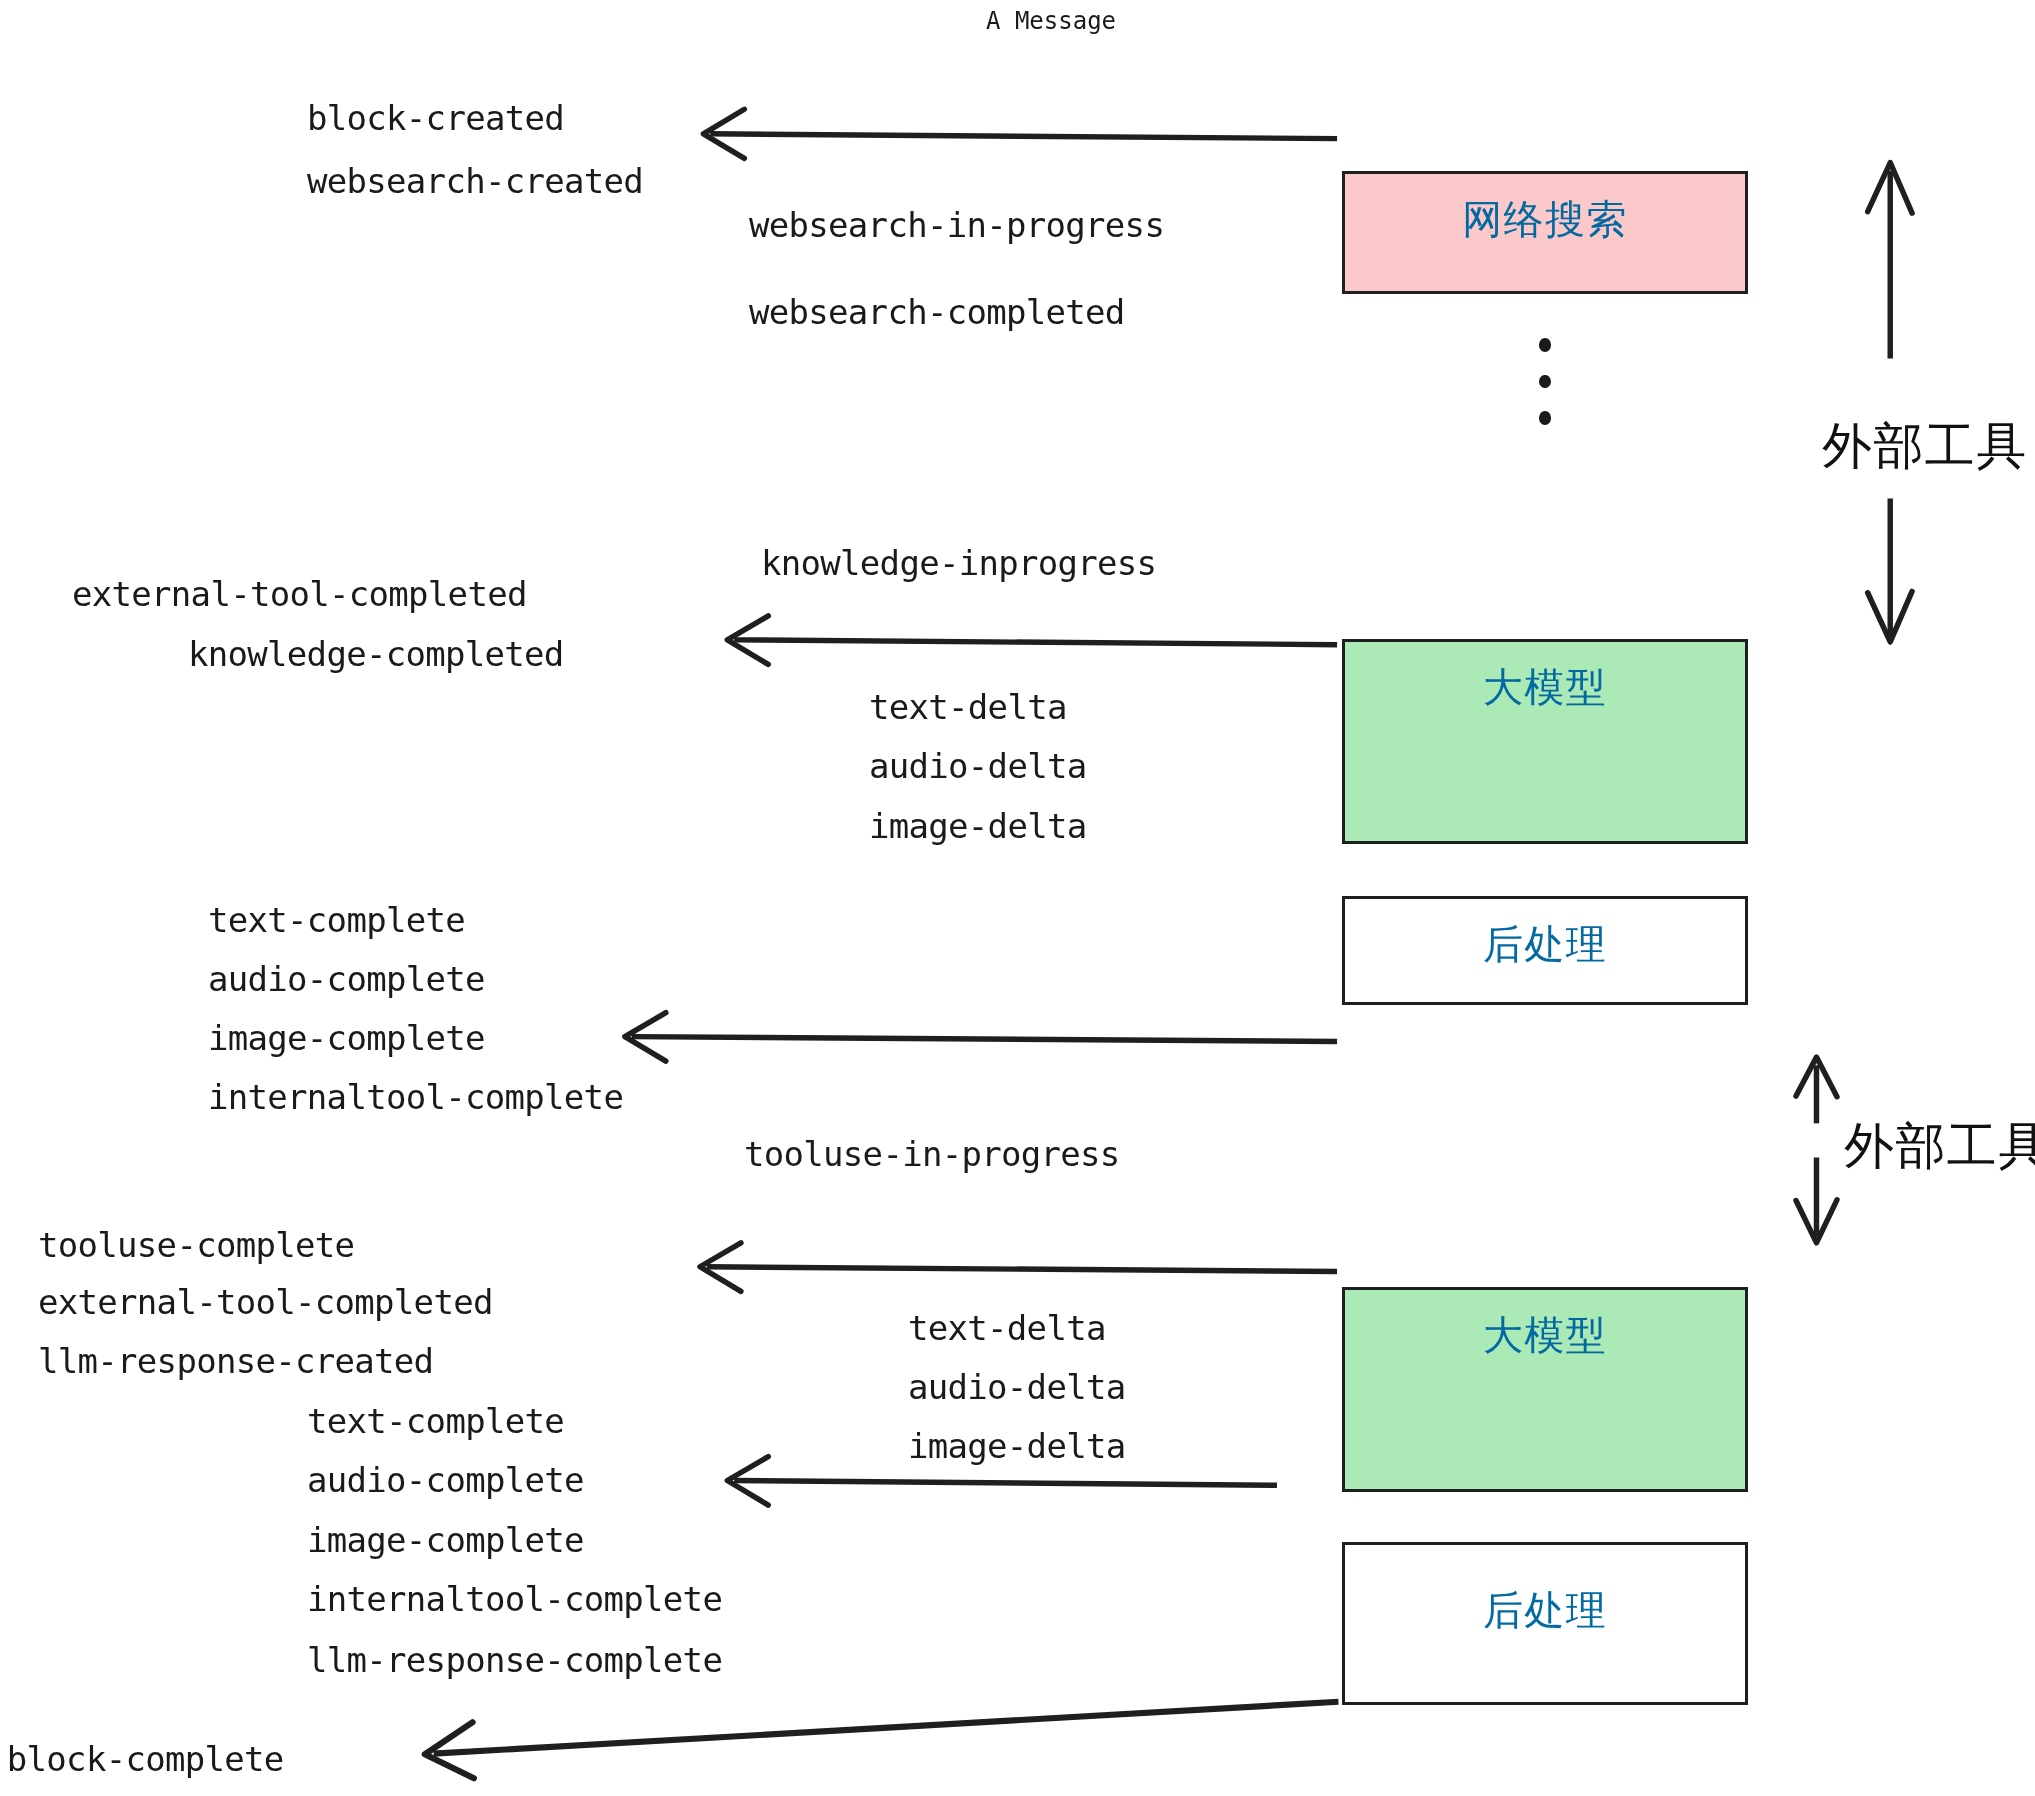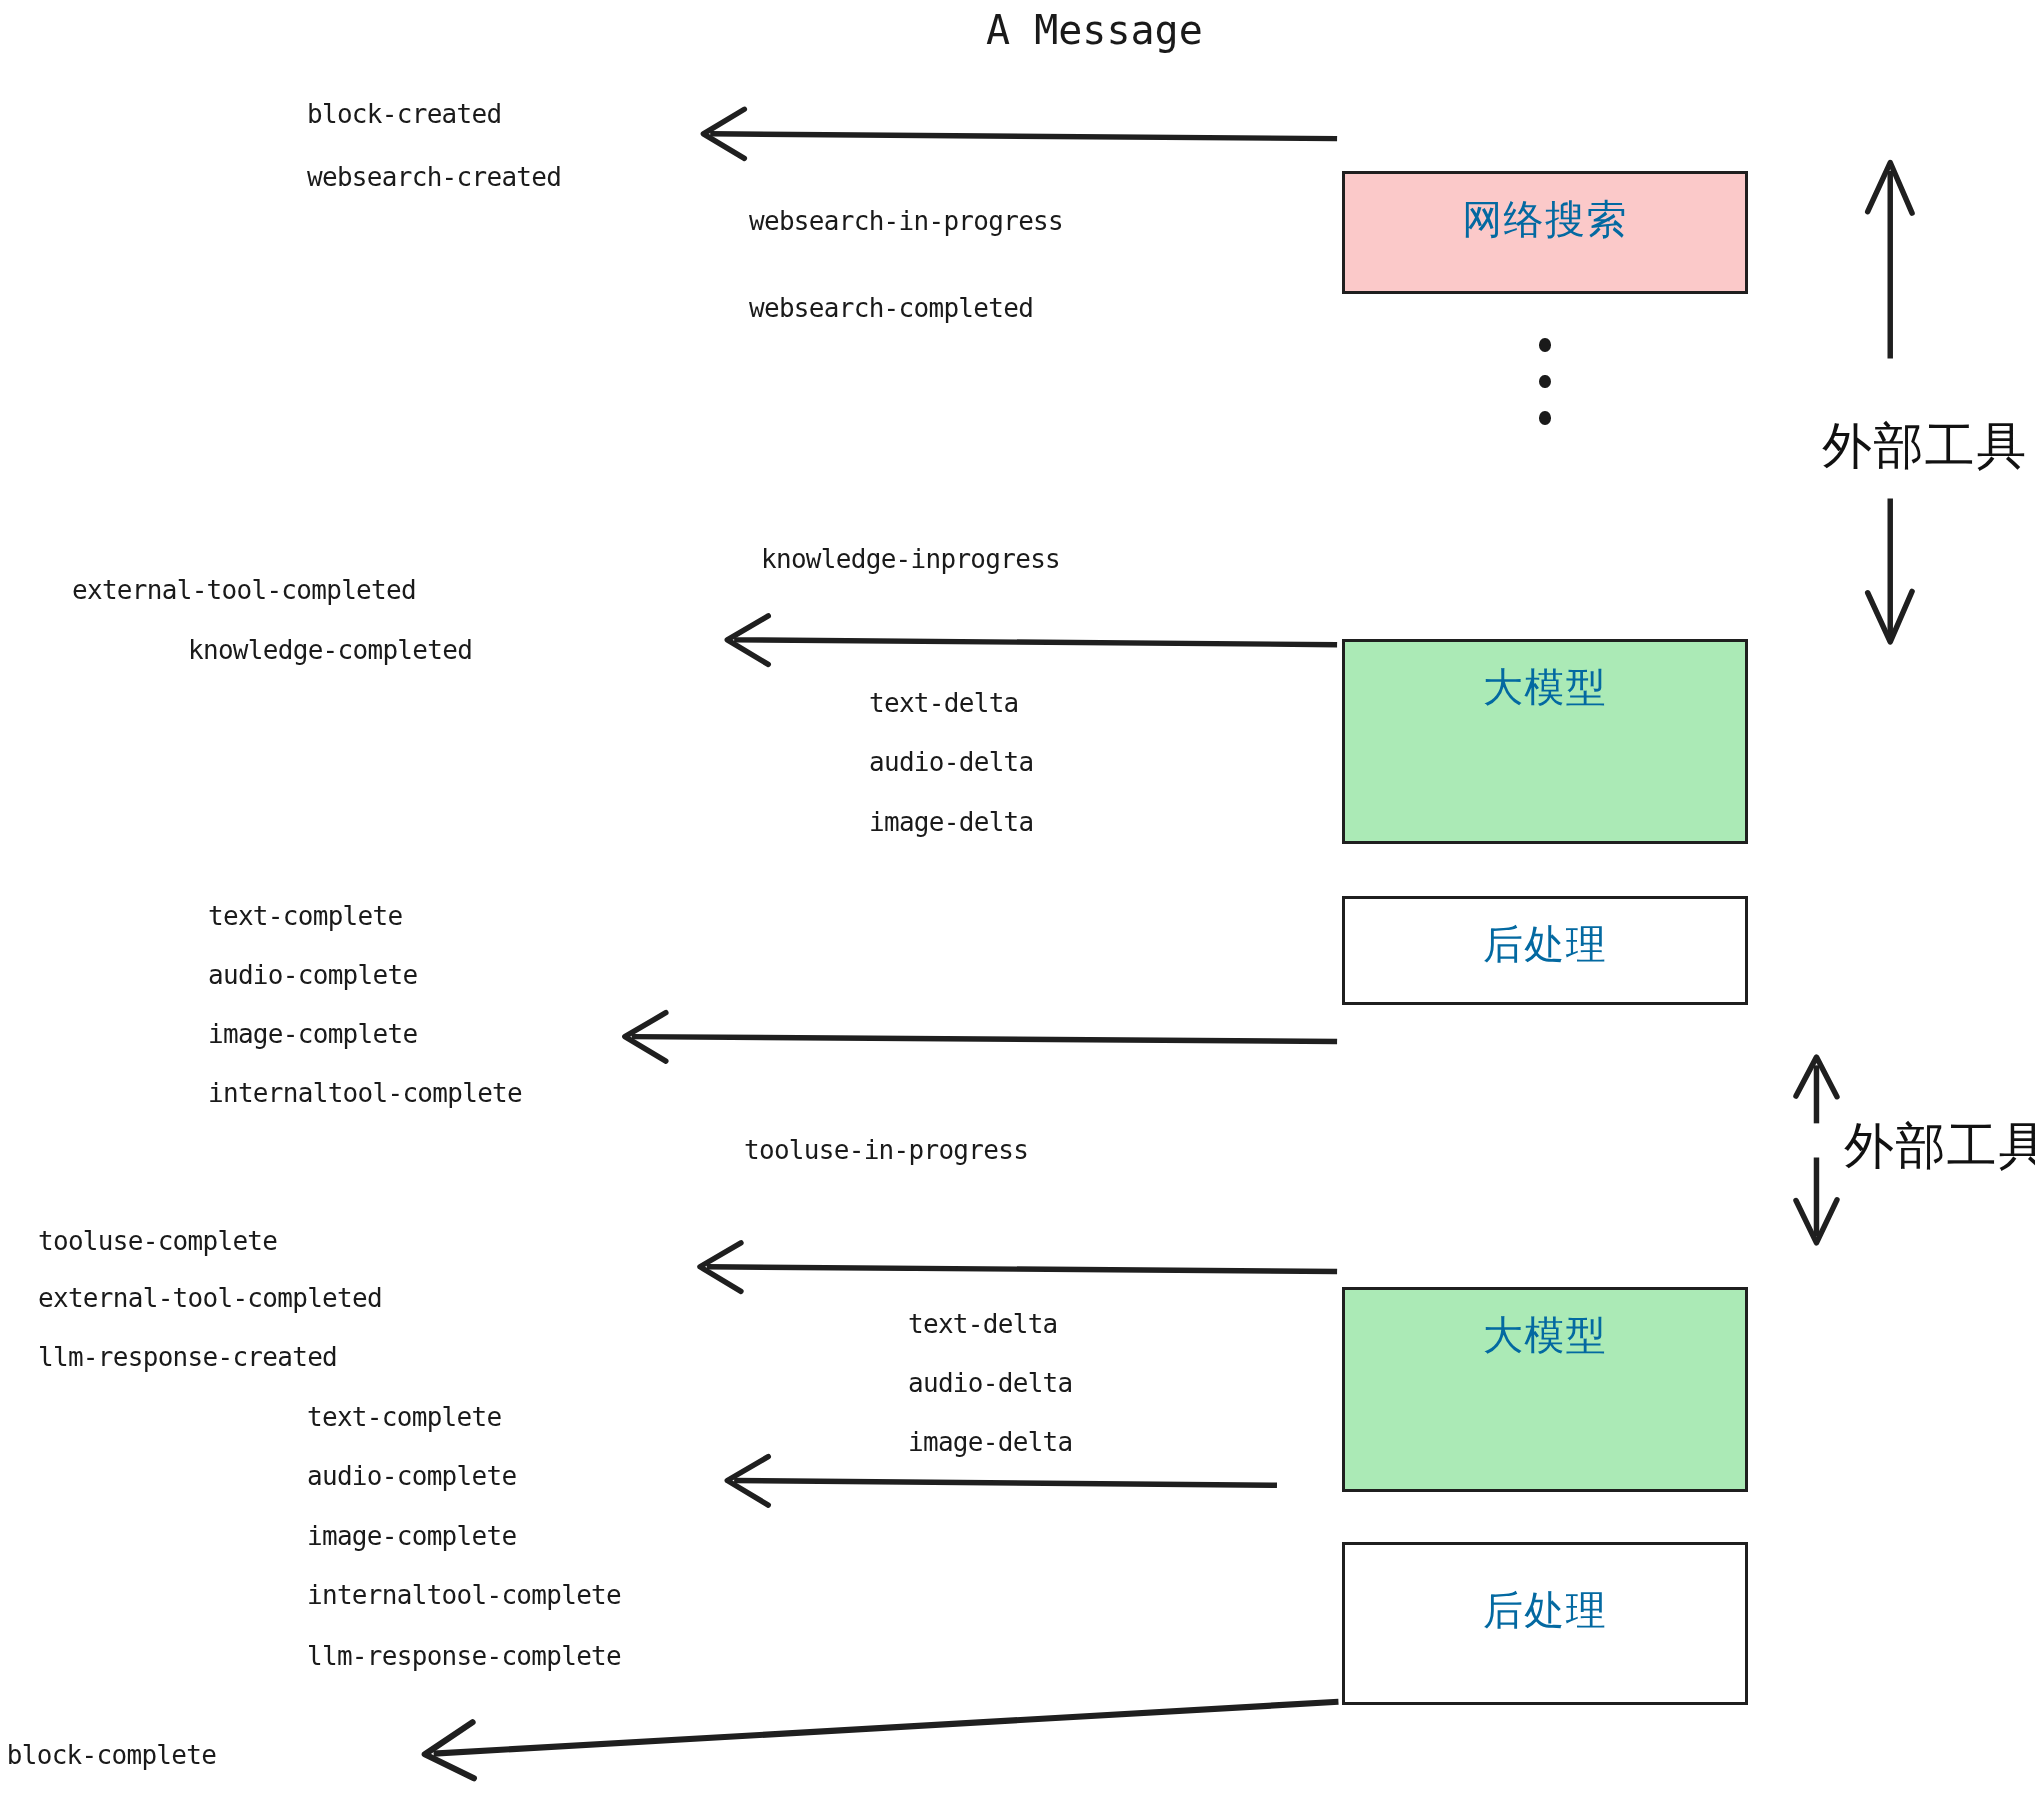--- a/index.html
+++ b/index.html
@@ -11,30 +11,30 @@
     position: relative;
     width: 2035px;
     height: 1796px;
     background: #ffffff;
     overflow: hidden;
     font-family: "DejaVu Sans", sans-serif;
   }
   .evt {
     position: absolute;
     font-family: "DejaVu Sans Mono", monospace;
-    font-size: 26px;
+    font-size: 34px;
     letter-spacing: -0.7px;
     color: #1a1a1a;
     white-space: nowrap;
     line-height: 1;
   }
   .title {
     position: absolute;
     font-family: "DejaVu Sans Mono", monospace;
-    font-size: 40px;
+    font-size: 24px;
     color: #1a1a1a;
     white-space: nowrap;
     letter-spacing: 0px;
   }
   .node {
     position: absolute;
     box-sizing: border-box;
     border: 3.4px solid #1f1f1f;
     display: flex;
     align-items: flex-start;

